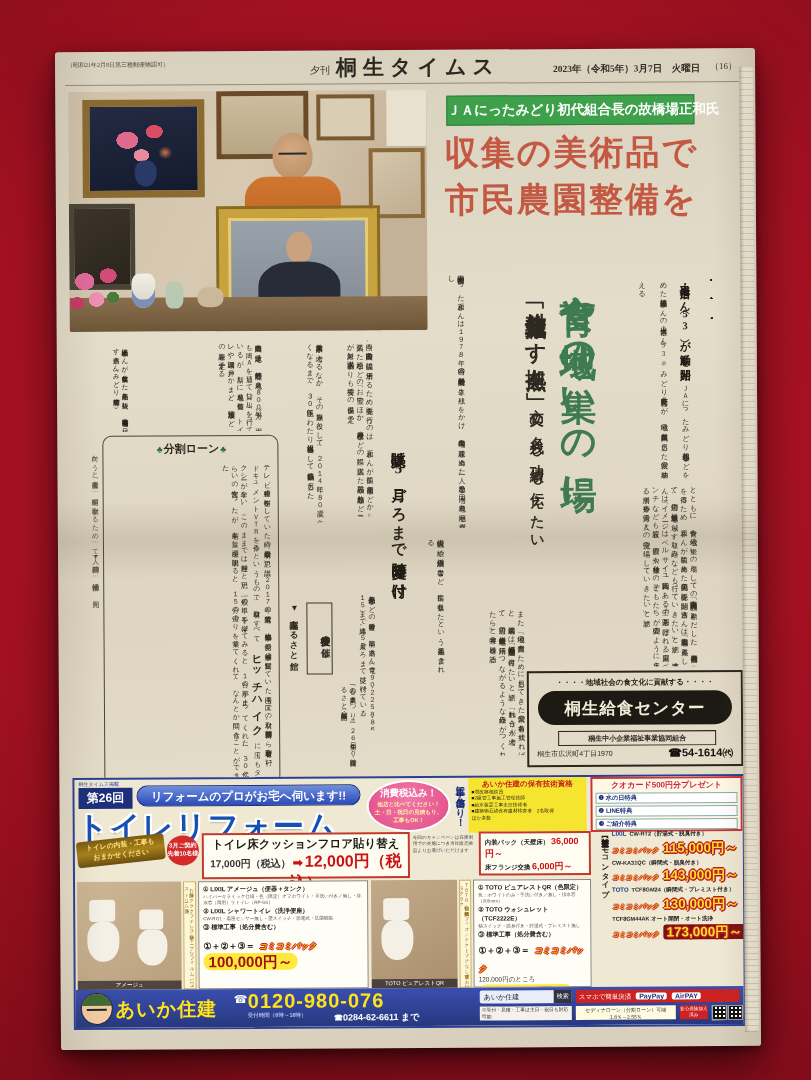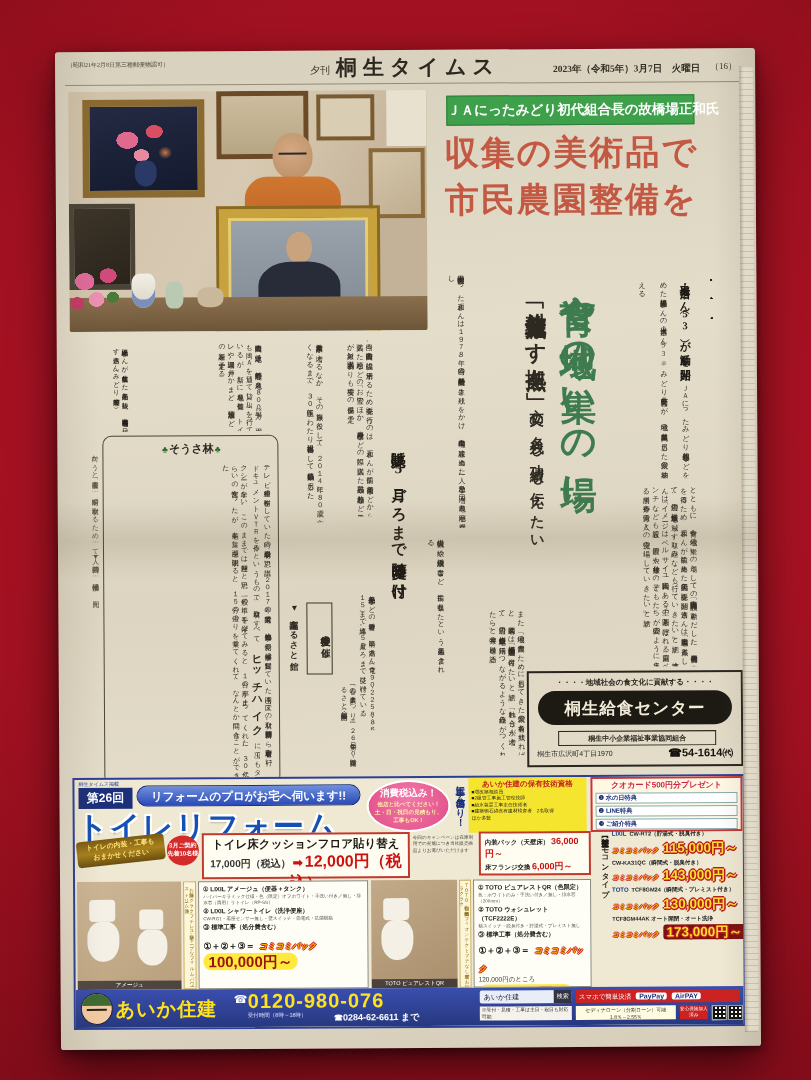--- a/index.html
+++ b/index.html
@@ -283,21 +283,21 @@
   <div class="abs v blk-plan">市民農園の予定地は、笠懸町鹿の農地２８００平方㍍。現在も同ＪＡを通じて貸し出しを行っているが、新たに農地を整備し、トイレや調理場、井戸、かまど、宿泊施設などの新設を予定する。</div>
   <div class="abs v sale-head">販売は5月ごろまで随時受け付け</div>
   <div class="abs v caption">橋場正和さんが生前収集した美術品を販売し、市民農園整備を目指す吉浩さん（みどり市笠懸町で）</div>
 
   <div class="abs v ev-title">本社後援の催し</div>
   <div class="abs v ev-venue">▼童謡ふるさと館</div>
   <div class="abs v ev-item">「春の農業まつり」＝２６日午前１０時・童謡ふるさと館（主催・同館）</div>
 
   <div class="abs colbox">
     <div class="collogo">
-      <span class="tree">♣</span><span>そうさ林</span><span class="tree">♣</span>
+      <span class="tree">♣</span><span>分割ローン</span><span class="tree">♣</span>
     </div>
     <div class="v coltext" style="font-size:6.8px;">
       <span>テレビ番組の制作をしていた時の選挙取材の思い出話。２０１７年の衆院選で、小池都知事の新党の候補者が奮闘していた岡山４区での取材。投開票前日から密着取材を行い、ドキュメントＶＴＲを作るというもので、取材はすべて</span>
       <span class="colsub">ヒッチハイク</span>
       <span>に出てもタクシーが来ない。このままでは無理だと思い、一般の車に手を挙げてみると、１台の車が止まってくれた。３０代くらいの女性だったが、名刺を渡し理由を説明すると、１５分の道のりを乗せてくれて、なんとか間に合うことができた</span>
     </div>
   </div>
   <div class="abs v leftstrip">向かうと「支援者の…瞬間を取材するため…て一人▼開票日の…候補同士は、先回…</div>
   <div class="abs regdots"></div>
 

